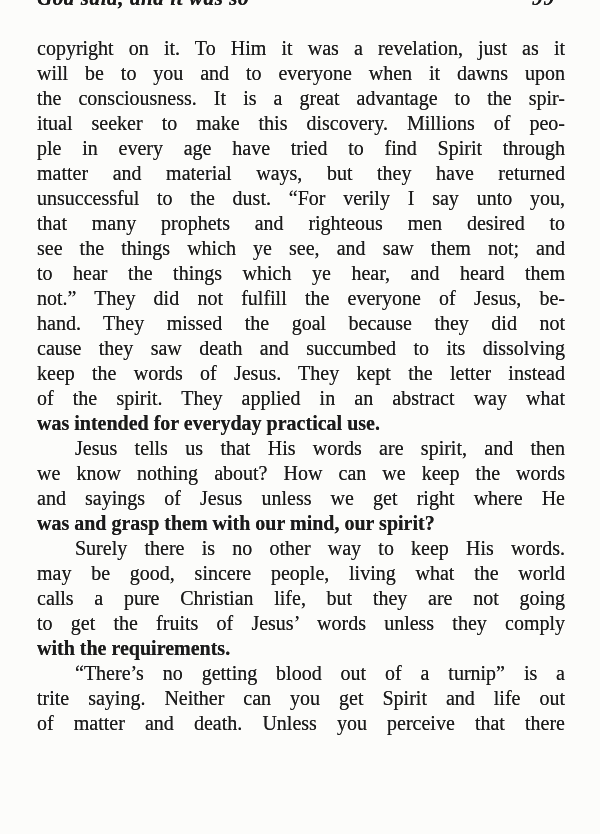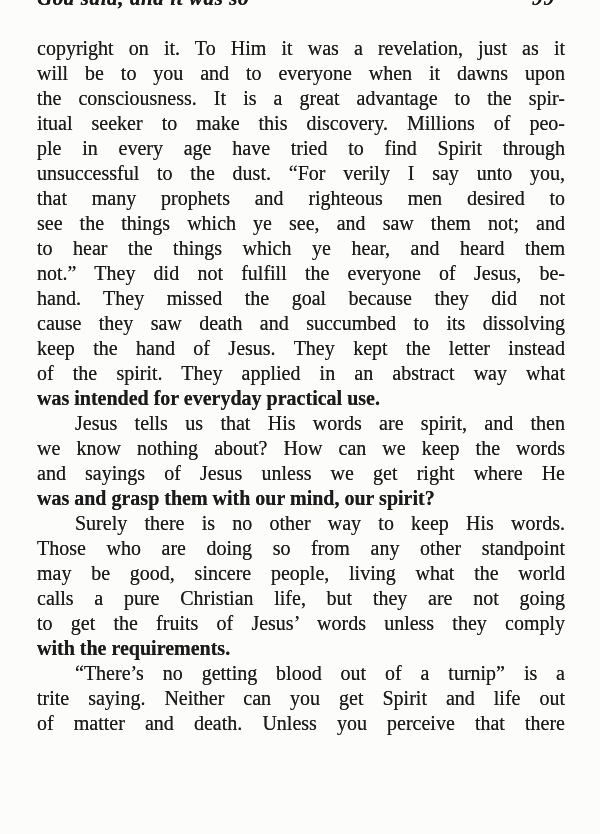--- a/index.html
+++ b/index.html
@@ -75,42 +75,42 @@
   </div>
 
   <div class="page-body">
 
     <div class="paragraph">
       <div class="line">copyright on it. To Him it was a revelation, just as it</div>
       <div class="line">will be to you and to everyone when it dawns upon</div>
       <div class="line">the consciousness. It is a great advantage to the spir-</div>
       <div class="line">itual seeker to make this discovery. Millions of peo-</div>
       <div class="line">ple in every age have tried to find Spirit through</div>
+      <div class="line">matter and material ways, but they have returned</div>
       <div class="line">unsuccessful to the dust. “For verily I say unto you,</div>
       <div class="line">that many prophets and righteous men desired to</div>
       <div class="line">see the things which ye see, and saw them not; and</div>
       <div class="line">to hear the things which ye hear, and heard them</div>
       <div class="line">not.” They did not fulfill the everyone of Jesus, be-</div>
       <div class="line">hand. They missed the goal because they did not</div>
       <div class="line">cause they saw death and succumbed to its dissolving</div>
-      <div class="line">keep the hand of Jesus. They kept the letter instead</div>
+      <div class="line">keep the words of Jesus. They kept the letter instead</div>
       <div class="line">of the spirit. They applied in an abstract way what</div>
       <div class="line pl">was intended for everyday practical use.</div>
     </div>
 
     <div class="paragraph">
       <div class="line ind">Jesus tells us that His words are spirit, and then</div>
       <div class="line">we know nothing about? How can we keep the words</div>
       <div class="line">and sayings of Jesus unless we get right where He</div>
       <div class="line pl">was and grasp them with our mind, our spirit?</div>
     </div>
 
     <div class="paragraph">
       <div class="line ind">Surely there is no other way to keep His words.</div>
-      <div class="line">Those who are doing so from any other standpoint</div>
       <div class="line">may be good, sincere people, living what the world</div>
       <div class="line">calls a pure Christian life, but they are not going</div>
       <div class="line">to get the fruits of Jesus’ words unless they comply</div>
       <div class="line pl">with the requirements.</div>
     </div>
 
     <div class="paragraph">
       <div class="line ind">“There’s no getting blood out of a turnip” is a</div>
       <div class="line">trite saying. Neither can you get Spirit and life out</div>
       <div class="line">of matter and death. Unless you perceive that there</div>

